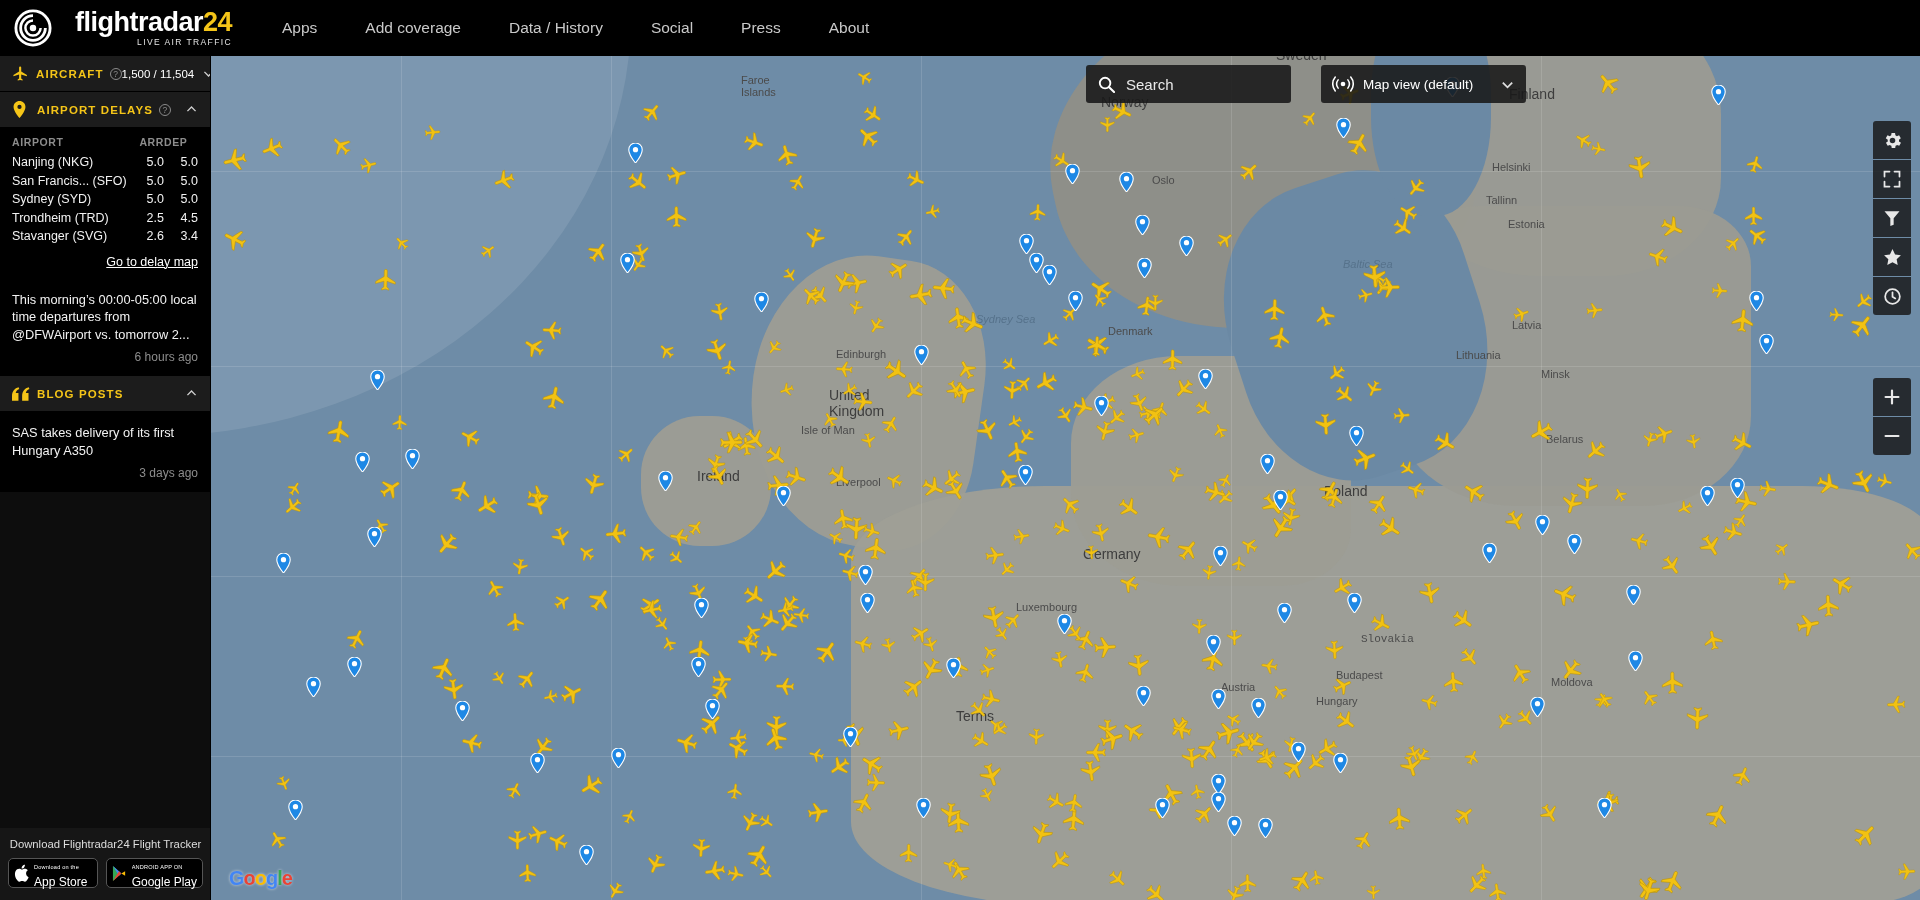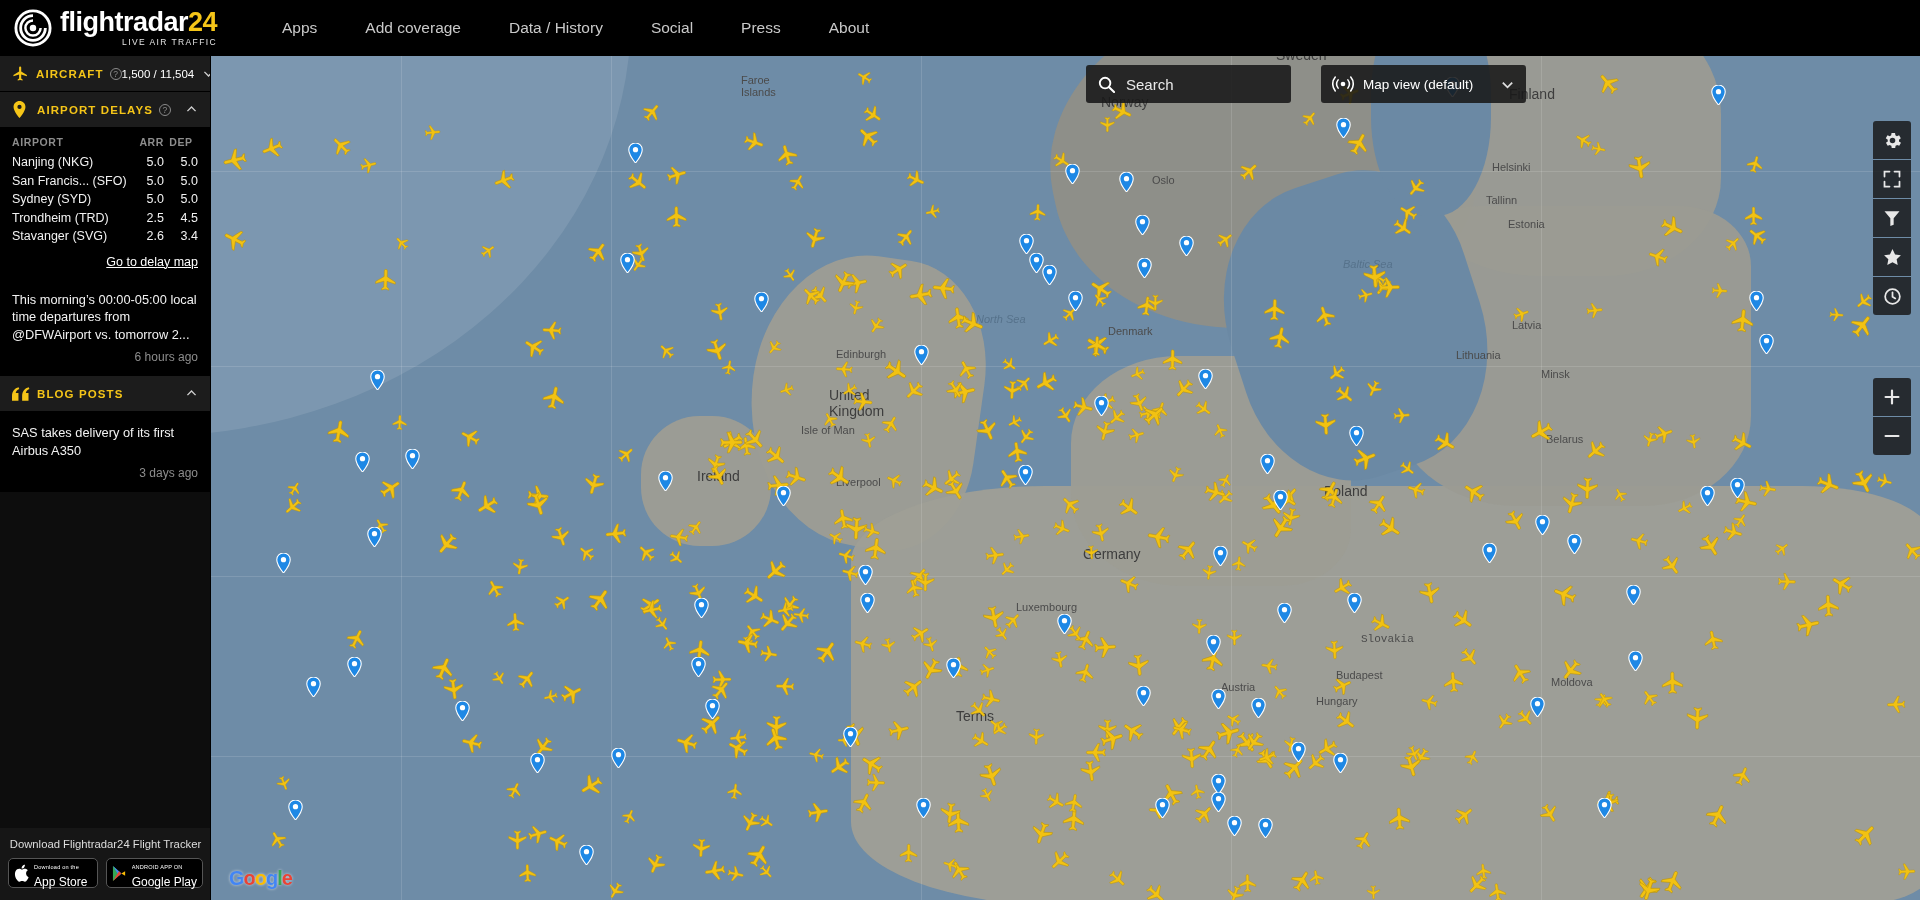--- a/index.html
+++ b/index.html
@@ -19,21 +19,21 @@
     display: flex; align-items: center;
     z-index: 40;
   }
   #logo-area {
     width: 258px; height: 56px;
     display: flex; align-items: center;
     padding-left: 14px;
     flex-shrink: 0;
   }
   .logo-mark { width: 38px; height: 38px; flex-shrink: 0; }
-  .logo-text-wrap { margin-left: 8px; line-height: 1; }
+  .logo-text-wrap { margin-left: 23px; line-height: 1; }
   .logo-word {
     font-size: 27px; font-weight: 700; color: #fff;
     letter-spacing: -0.5px; white-space: nowrap;
   }
   .logo-word .num { color: #f5c518; }
   .logo-sub {
     font-size: 8.5px; color: #e6e6e6; letter-spacing: 1.4px;
     text-align: right; margin-top: 2px; font-weight: 400;
   }
   #mainnav { display: flex; align-items: center; height: 56px; }
@@ -87,21 +87,21 @@
   .chev { margin-left: 8px; color: #cfcfcf; display: flex; }
 
   .panel-body { background: #000; padding: 8px 12px 10px 12px; }
 
   .delay-head {
     display: flex; color: #8d8d8d; font-size: 10.5px;
     font-weight: 700; letter-spacing: .6px; padding-bottom: 5px;
   }
   .delay-head .c-airport { flex: 1; }
   .delay-head .c-arr { width: 34px; text-align: right; }
-  .delay-head .c-dep { width: 34px; text-align: center; }
+  .delay-head .c-dep { width: 34px; text-align: left; }
   .delay-row {
     display: flex; color: #f2f2f2; font-size: 12.5px;
     line-height: 18.5px;
   }
   .delay-row .c-airport { flex: 1; white-space: nowrap; overflow: hidden; }
   .delay-row .c-arr { width: 34px; text-align: right; }
   .delay-row .c-dep { width: 34px; text-align: right; }
   .delay-link {
     display: block; text-align: right; color: #fff; font-size: 12.5px;
     text-decoration: underline; margin-top: 9px; cursor: pointer;
@@ -330,21 +330,21 @@
           </svg>
       </span>
       <span class="ph-title">BLOG POSTS</span>
       <span class="chev" style="margin-left:auto">
         <svg width="13" height="13" viewBox="0 0 16 16">
             <path d="M3 10l5-5 5 5" fill="none" stroke="#cfcfcf" stroke-width="1.7"></path>
           </svg>
       </span>
     </div>
     <div class="feed-body">
-      <div class="feed-text">SAS takes delivery of its first Airbus A350</div>
+      <div class="feed-text">SAS takes delivery of its first Hungary A350</div>
       <div class="feed-time">3 days ago</div>
     </div>
 
     <div id="download-block">
       <div class="dl-title">Download Flightradar24 Flight Tracker</div>
       <div class="badges">
         <div class="badge">
           <svg width="15" height="18" viewBox="0 0 14 17" fill="#fff">
               <path d="M11.3 9c0-2 1.6-2.9 1.7-3-0.9-1.3-2.3-1.5-2.8-1.5-1.2-0.1-2.3 0.7-2.9 0.7-0.6 0-1.5-0.7-2.5-0.7C3.5 4.5 2.2 5.3 1.5 6.5 0.1 9 1.1 12.7 2.5 14.7c0.7 1 1.5 2.1 2.5 2 1 0 1.4-0.6 2.6-0.6 1.2 0 1.5 0.6 2.6 0.6 1.1 0 1.8-1 2.4-2 0.8-1.1 1.1-2.2 1.1-2.3C13.7 12.4 11.3 11.5 11.3 9zM9.4 3.2C9.9 2.5 10.3 1.6 10.2 0.7 9.4 0.7 8.5 1.2 7.9 1.9 7.4 2.5 7 3.5 7.1 4.3 8 4.4 8.9 3.9 9.4 3.2z"></path>
             </svg>
@@ -398,21 +398,21 @@
         <div class="map-label big" style="left: 1065px; top: -9px; white-space: pre;">Sweden</div>
         <div class="map-label big" style="left: 1298px; top: 30px; white-space: pre;">Finland</div>
         <div class="map-label big" style="left: 890px; top: 38px; white-space: pre;">Norway</div>
         <div class="map-label " style="left: 530px; top: 18px; white-space: pre;">Faroe
 Islands</div>
         <div class="map-label " style="left: 1281px; top: 105px; white-space: pre;">Helsinki</div>
         <div class="map-label " style="left: 941px; top: 118px; white-space: pre;">Oslo</div>
         <div class="map-label " style="left: 1275px; top: 138px; white-space: pre;">Tallinn</div>
         <div class="map-label " style="left: 1297px; top: 162px; white-space: pre;">Estonia</div>
         <div class="map-label sea" style="left: 1132px; top: 202px; white-space: pre;">Baltic Sea</div>
-        <div class="map-label sea" style="left: 765px; top: 257px; white-space: pre;">North Sea</div>
+        <div class="map-label sea" style="left: 765px; top: 257px; white-space: pre;">Sydney Sea</div>
         <div class="map-label " style="left: 1301px; top: 263px; white-space: pre;">Latvia</div>
         <div class="map-label " style="left: 897px; top: 269px; white-space: pre;">Denmark</div>
         <div class="map-label " style="left: 1245px; top: 293px; white-space: pre;">Lithuania</div>
         <div class="map-label " style="left: 625px; top: 292px; white-space: pre;">Edinburgh</div>
         <div class="map-label big" style="left: 618px; top: 331px; white-space: pre;">United
 Kingdom</div>
         <div class="map-label " style="left: 1330px; top: 312px; white-space: pre;">Minsk</div>
         <div class="map-label " style="left: 590px; top: 368px; white-space: pre;">Isle of Man</div>
         <div class="map-label big" style="left: 486px; top: 412px; white-space: pre;">Ireland</div>
         <div class="map-label " style="left: 625px; top: 420px; white-space: pre;">Liverpool</div>

